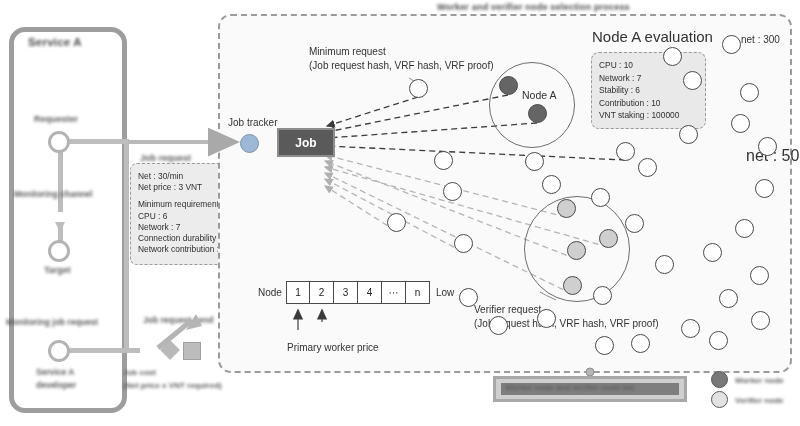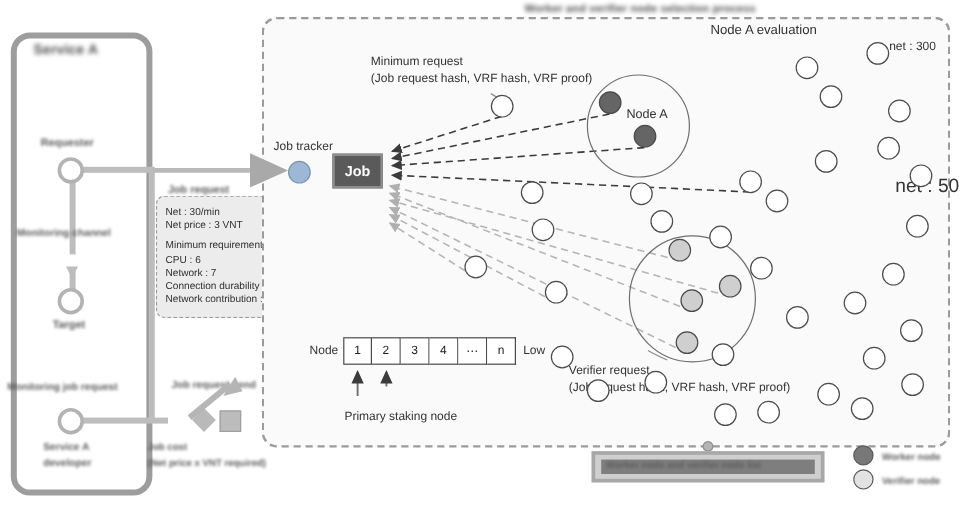--- a/index.html
+++ b/index.html
@@ -27,21 +27,21 @@
      background:#ececec;border:1px dashed #9a9a9a;border-radius:7px;
      padding:7px 6px 6px 7px;box-sizing:border-box;}
   .jobspec div{font-size:8.4px;line-height:11.2px;color:#2f2f2f;white-space:nowrap;}
   .jobspec .gap{height:6px;}
 
   
   .netpanel{position:absolute;left:218px;top:14px;width:570px;height:355px;
      background:#fafafa;border:2px dashed #9b9b9b;border-radius:13px;}
 
   
-  .jobbox{position:absolute;left:277px;top:128px;width:42px;height:29px;
+  .jobbox{position:absolute;left:277px;top:128px;width:58px;height:29px;
      background:#5a5a5a;border:2px solid #8d8d8d;display:flex;
      align-items:center;justify-content:center;color:#fff;font-size:12px;
      font-weight:bold;box-sizing:border-box;}
   .tracker{position:absolute;left:240px;top:134px;width:19px;height:19px;
      border-radius:50%;background:#9db7d6;border:1px solid #7b93ad;box-sizing:border-box;}
 
   
   .n{position:absolute;width:19px;height:19px;border-radius:50%;
      background:#fff;border:1.4px solid #4b4b4b;box-sizing:border-box;}
   .n.worker{background:#656565;border-color:#4b4b4b;}
@@ -176,21 +176,28 @@
   <div class="txt" style="left:309px;top:59px;font-size:10px;">(Job request hash, VRF hash, VRF proof)</div>
 
   <div class="txt" style="left:474px;top:303px;font-size:10px;">Verifier request</div>
   <div class="txt" style="left:474px;top:317px;font-size:10px;">(Job request hash, VRF hash, VRF proof)</div>
 
   <div class="cluster" style="left:489px;top:62px;width:84px;height:84px;"></div>
   <div class="txt" style="left:522px;top:89px;font-size:10.5px;">Node A</div>
 
   <div class="cluster" style="left:524px;top:196px;width:104px;height:104px;"></div>
 
-  <div class="txt" style="left:592px;top:19px;font-size:11px;">Node A evaluation</div>
+  <div class="txt" style="left:592px;top:30px;font-size:15px;">Node A evaluation</div>
+  <div class="evalbox">
+    <div>CPU : 10</div>
+    <div>Network : 7</div>
+    <div>Stability : 6</div>
+    <div>Contribution : 10</div>
+    <div>VNT staking : 100000</div>
+  </div>
 
   <div class="txt" style="left:741px;top:33px;font-size:10px;">net : 300</div>
   <div class="txt" style="left:746px;top:149px;font-size:16px;">net : 50</div>
 
   <div id="node-layer" class="abs" style="left:0;top:0;width:800px;height:426px;">
       <div class="n" style="left: 408.5px; top: 78.5px;"></div>
       <div class="n" style="left: 433.5px; top: 150.5px;"></div>
       <div class="n" style="left: 442.5px; top: 181.5px;"></div>
       <div class="n" style="left: 386.5px; top: 212.5px;"></div>
       <div class="n" style="left: 453.5px; top: 233.5px;"></div>
@@ -233,21 +240,21 @@
   <div class="txt" style="left:258px;top:286px;font-size:10px;">Node</div>
   <div class="txt" style="left:436px;top:286px;font-size:10px;">Low</div>
   <div class="wtable" id="worker-cells">
       <div class="wcell">1</div>
       <div class="wcell">2</div>
       <div class="wcell">3</div>
       <div class="wcell">4</div>
       <div class="wcell">⋯</div>
       <div class="wcell">n</div>
     </div>
-  <div class="txt" style="left:287px;top:341px;font-size:10px;">Primary staking node</div>
+  <div class="txt" style="left:287px;top:341px;font-size:10px;">Primary worker price</div>
 
   <div class="botbar">
     <div class="botbar-in"></div>
   </div>
   <div class="txt blur-lt" style="left:505px;top:381px;font-size:8px;">Worker node and verifier node list</div>
 
   <div class="lg-dot" style="left:711px;top:371px;background:#787878;"></div>
   <div class="txt blur-lt" style="left:735px;top:374px;font-size:8px;">Worker node</div>
   <div class="lg-dot" style="left:711px;top:391px;background:#e2e2e2;"></div>
   <div class="txt blur-lt" style="left:735px;top:394px;font-size:8px;">Verifier node</div>

